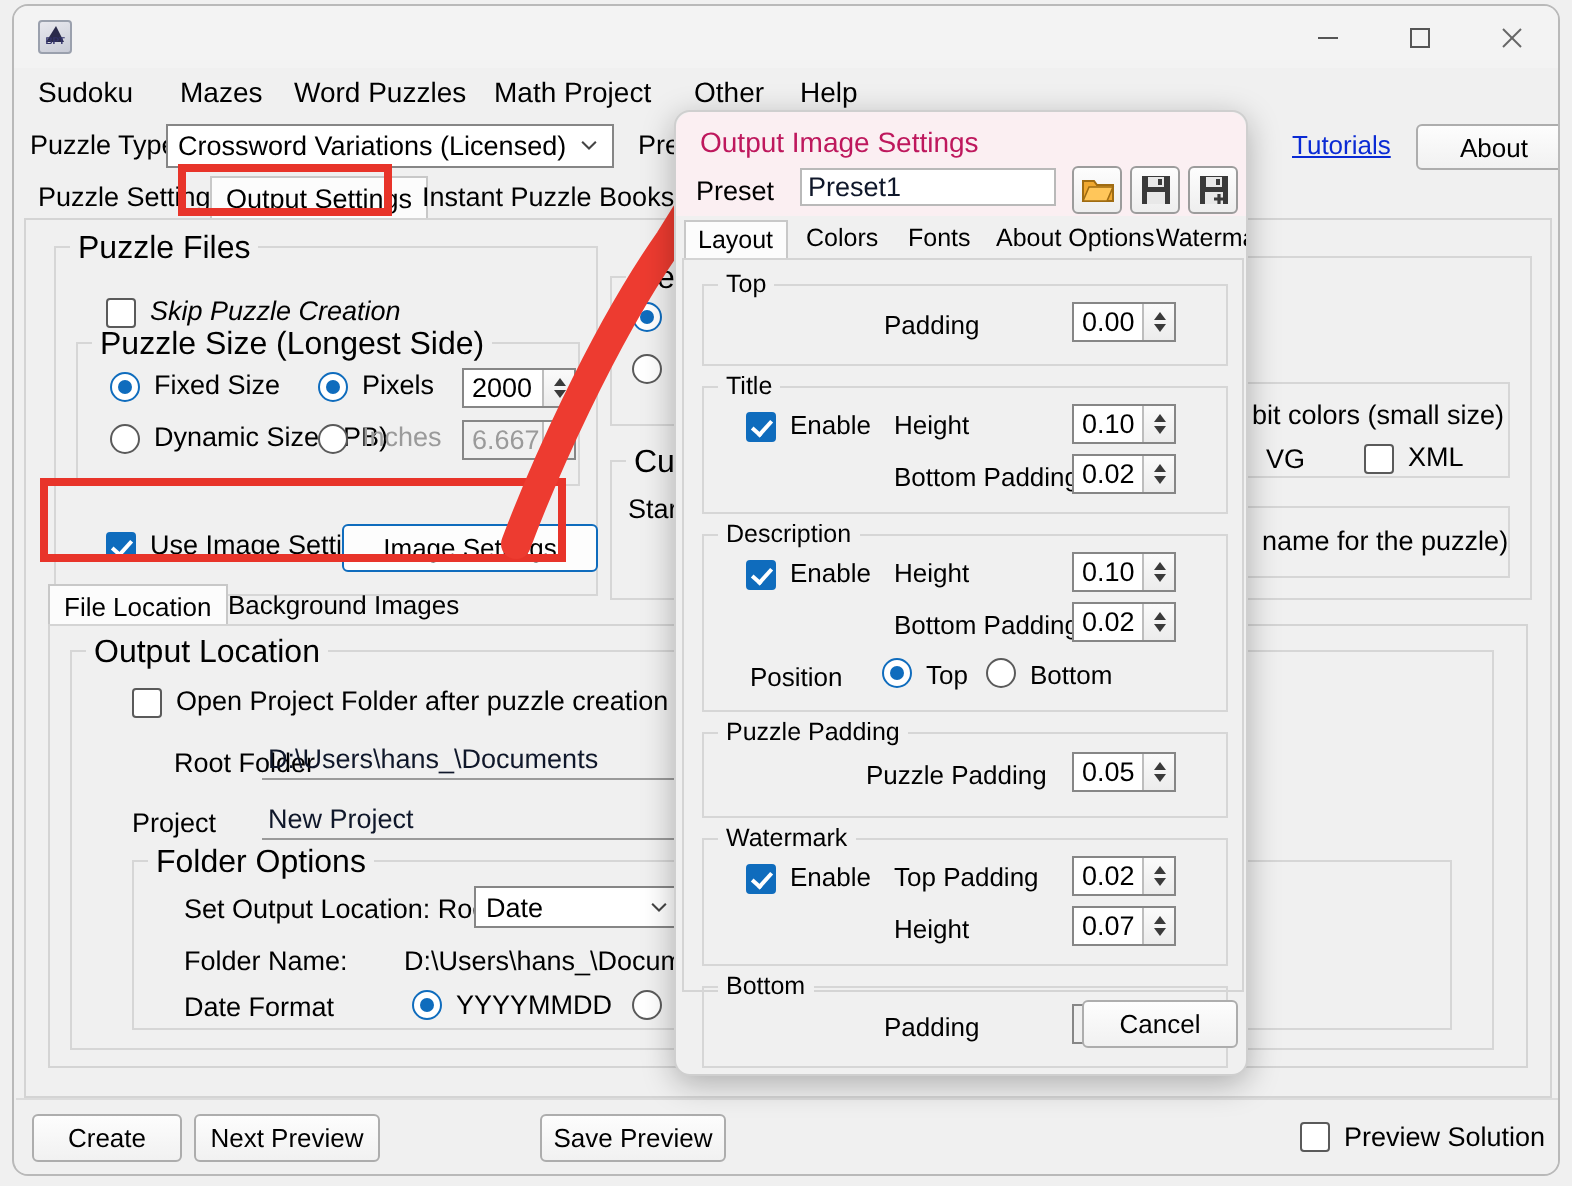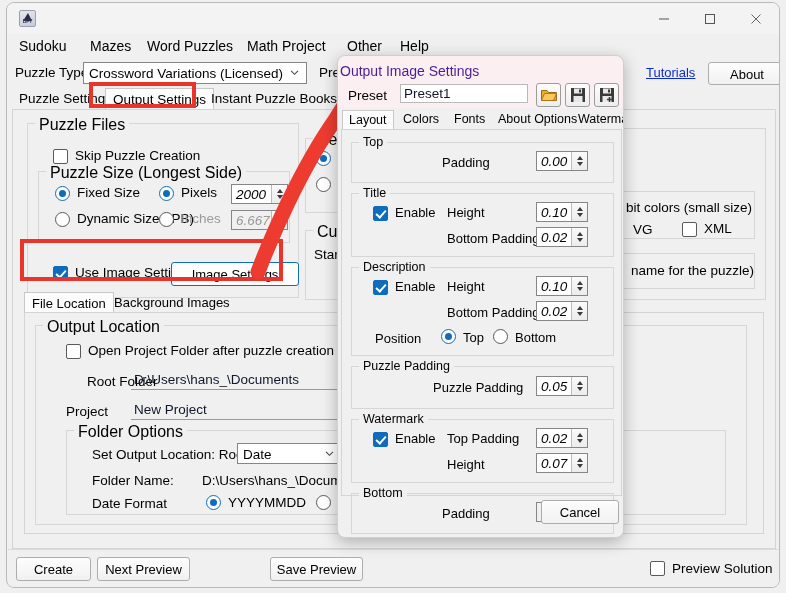--- a/index.html
+++ b/index.html
@@ -188,21 +188,20 @@
     position: absolute; left: 3px; top: 3px;
     width: 7px; height: 7px; border-radius: 50%;
     background: #0f6cbd;
   }
 
   
   .spin {
     position: absolute;
     background: #fff;
     border: 1px solid #868686;
-    font-style: italic;
   }
   .spin .sval {
     position: absolute; left: 4px; top: 50%;
     transform: translateY(-50%);
     font-size: 13.5px; color: #000;
   }
   .spin.dim .sval { color: #9a9a9a; }
   .spin .sbtns {
     position: absolute; right: 0; top: 0; bottom: 0;
     width: 16px;
@@ -265,22 +264,22 @@
     box-shadow: 0 4px 16px rgba(0,0,0,0.28);
     overflow: hidden;
   }
   .dlg-titlebar {
     position: absolute; left: 0; top: 0;
     width: 100%; height: 52px;
     background: #fbeff2;
     border-radius: 8px 8px 0 0;
   }
   .dlg-title {
-    position: absolute; left: 2px; top: 7px;
-    font-size: 14px; color: #4c1d95;
+    position: absolute; left: 12px; top: 7px;
+    font-size: 14px; color: #be185d;
   }
   .dlg-preset-label { position: absolute; left: 10px; top: 32px; font-size: 13.5px; color: #000; }
   #dlg-preset-input { left: 62px; top: 28px; width: 128px; height: 19px; background: #fff; border: 1px solid #b9b9b9; }
 
   .tool-icon {
     position: absolute; top: 27px;
     width: 25px; height: 24px;
     border: 1px solid #9c9c9c;
     border-radius: 3px;
     background: linear-gradient(#fdfdfd,#eeeeee);
@@ -380,21 +379,21 @@
       <div class="tab" style="left:192px">Instant Puzzle Books</div>
       <div class="tab" style="left:320px">Tim</div>
       <div class="tab" style="left:355px">Save</div>
     </div>
 
     <div class="tabpanel">
 
       <div class="gbox" style="left:14px; top:13px; width:272px; height:175px;">
         <div class="glabel">Puzzle Files</div>
         <div class="chk" style="left:25px; top:25px;"></div>
-        <div class="lbl" style="left:47px; top:24px;">Skip Puzzle Creation</div>
+        <div class="lbl" style="left:47px; top:24px;font-style:italic;">Skip Puzzle Creation</div>
 
         <div class="gbox" style="left:10px; top:47px; width:252px; height:72px;">
           <div class="glabel">Puzzle Size (Longest Side)</div>
           <div class="rad on" style="left:16px; top:14px;"></div>
           <div class="lbl" style="left:38px; top:13px;">Fixed Size</div>
           <div class="rad" style="left:16px; top:40px;"></div>
           <div class="lbl" style="left:38px; top:39px;">Dynamic Size (IPB)</div>
 
           <div class="rad on" style="left:120px; top:14px;"></div>
           <div class="lbl" style="left:142px; top:13px;">Pixels</div>

